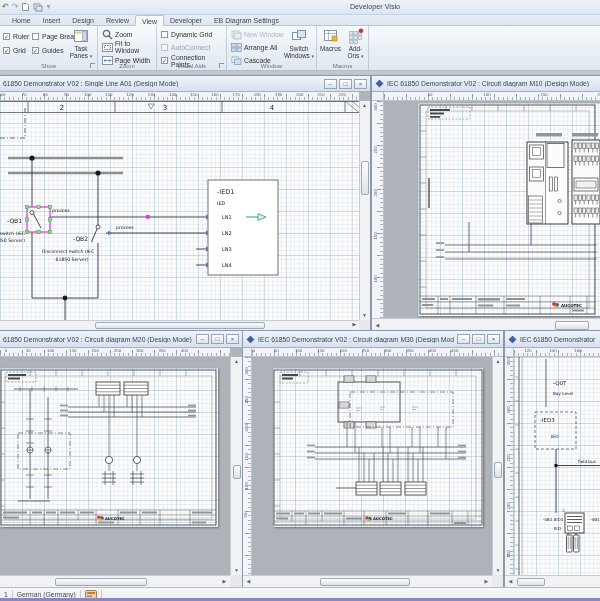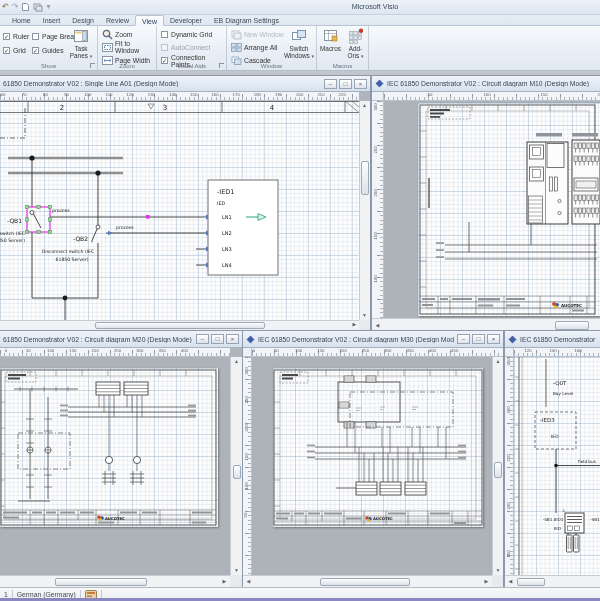--- a/index.html
+++ b/index.html
@@ -103,21 +103,21 @@
       <span class="qicon dim">↷</span>
       <svg width="9" height="10">
           <path d="M1.5,1.5 h4 l2,2 v5 h-6 z" fill="#fff" stroke="#8a94a2"></path>
         </svg>
       <svg width="10" height="10">
           <rect x="1" y="2" width="6" height="5" fill="#fff" stroke="#8a94a2"></rect>
           <rect x="3" y="4" width="6" height="5" fill="#dce6f2" stroke="#8a94a2"></rect>
         </svg>
       <span class="qicon dim">▾</span>
     </div>
-    <div id="apptitle">Microsoft Visio</div>
+    <div id="apptitle">Developer Visio</div>
   </div>
 
   <div id="tabrow">
     <div class="tab">Home</div>
     <div class="tab">Insert</div>
     <div class="tab">Design</div>
     <div class="tab">Review</div>
     <div class="tab active">View</div>
     <div class="tab">Developer</div>
     <div class="tab">EB Diagram Settings</div>

